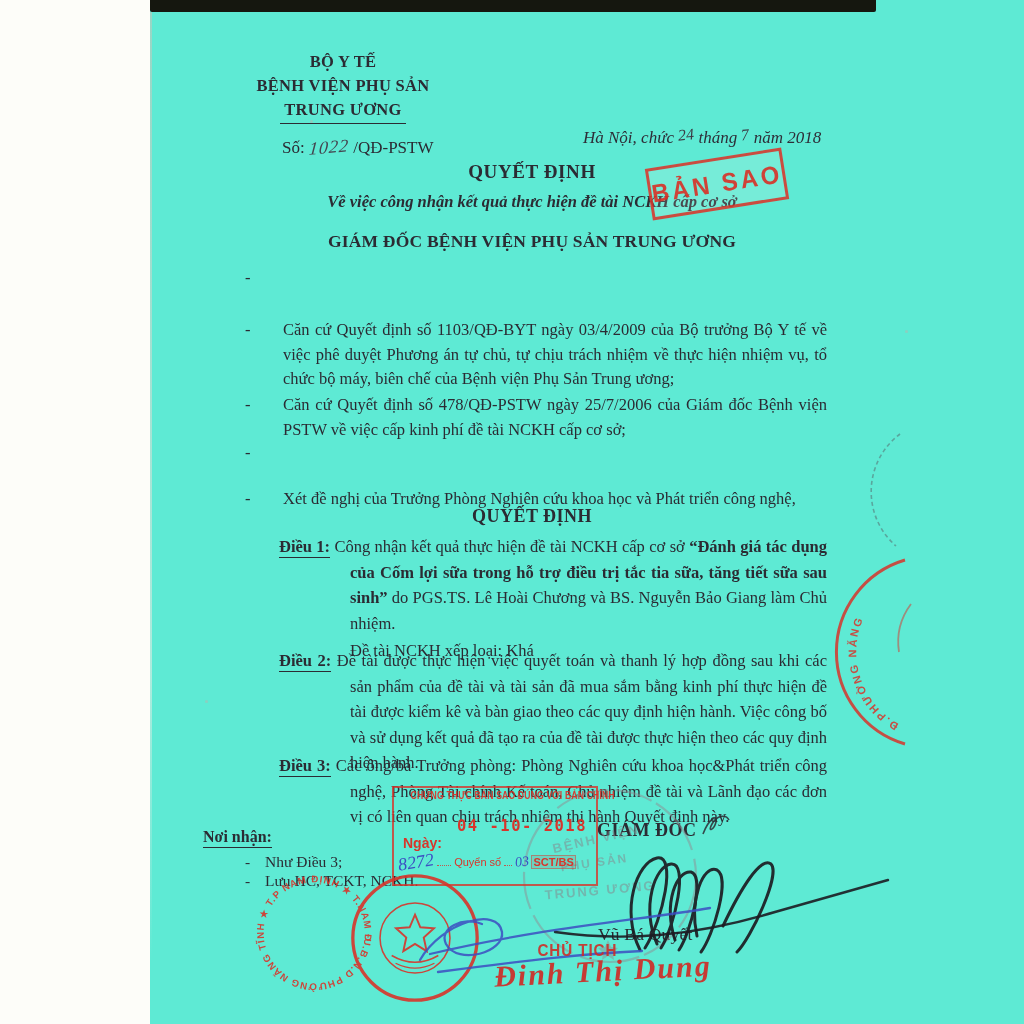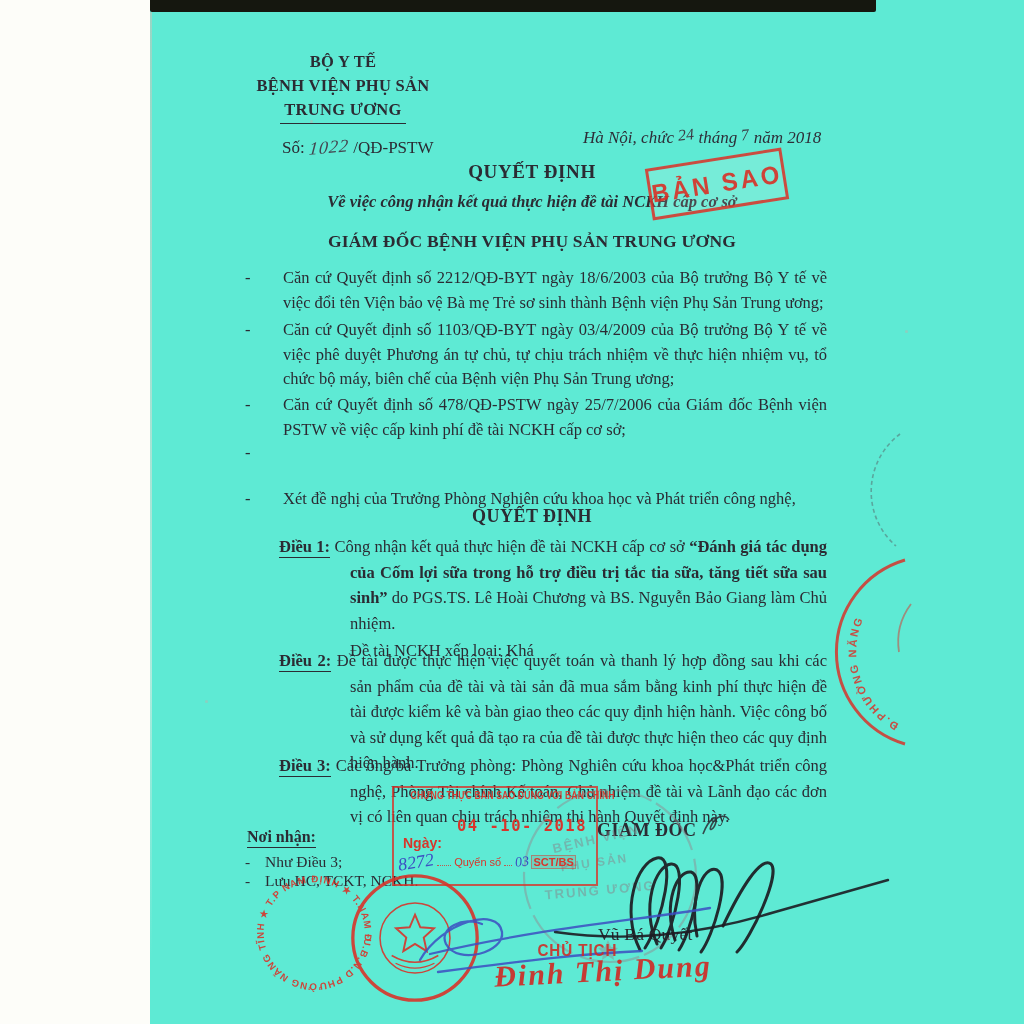--- a/index.html
+++ b/index.html
@@ -41,21 +41,21 @@
   .dec2{left:237px;top:506px;width:590px;text-align:center;font-weight:bold;font-size:18px;
         letter-spacing:.5px;}
 
   .article{left:237px;width:590px;padding-left:113px;box-sizing:border-box;text-indent:-113px;
            text-align:justify;font-size:16.5px;line-height:25.5px;}
   .article .lbl{font-weight:bold;border-bottom:1.7px solid #2b2b33;padding-bottom:1px;margin-left:42px;}
   .article b{font-weight:bold;}
   .article .note{text-indent:0;margin-top:2px;}
 
   .recip-h{left:203px;top:828px;font-weight:bold;font-size:16px;}
-  .recip-h .u{display:inline-block;border-bottom:1.5px solid #2b2b33;padding-bottom:1px;margin-left:44px;}
+  .recip-h .u{display:inline-block;border-bottom:1.5px solid #2b2b33;padding-bottom:1px;}
   .recip-items{left:245px;top:853px;width:220px;font-size:15.5px;line-height:18.5px;}
   .recip-items .it{position:relative;padding-left:20px;}
   .recip-items .dash{position:absolute;left:0;top:0;}
 
   .sig-title{left:597px;top:820px;font-weight:bold;font-size:18px;letter-spacing:.5px;}
   .sig-name{left:598px;top:924px;font-size:17.5px;letter-spacing:.2px;}
 
   
   .ban-sao{left:648px;top:158px;width:132px;height:46px;border:3px solid rgba(217,48,38,.85);
            transform:rotate(-9deg);display:flex;align-items:center;justify-content:center;
@@ -120,21 +120,20 @@
     <span class="hand2">7</span>
     <span>năm 2018</span>
   </div>
 
   <div class="abs doc-title">QUYẾT ĐỊNH</div>
   <div class="abs issuer">GIÁM ĐỐC BỆNH VIỆN PHỤ SẢN TRUNG ƯƠNG</div>
   <div class="abs doc-subtitle">Về việc công nhận kết quả thực hiện đề tài NCKH cấp cơ sở</div>
 
   <div class="abs cite" style="top:266px;">
     <span class="dash">-</span>
-    <span>Căn cứ Quyết định số 2212/QĐ-BYT ngày 18/6/2003 của Bộ trưởng Bộ Y tế về việc đổi tên Viện bảo vệ Bà mẹ Trẻ sơ sinh thành Bệnh viện Phụ Sản Trung ương;</span>
   </div>
   <div class="abs cite" style="top:318px;">
     <span class="dash">-</span>
     <span>Căn cứ Quyết định số 1103/QĐ-BYT ngày 03/4/2009 của Bộ trưởng Bộ Y tế về việc phê duyệt Phương án tự chủ, tự chịu trách nhiệm về thực hiện nhiệm vụ, tổ chức bộ máy, biên chế của Bệnh viện Phụ Sản Trung ương;</span>
   </div>
   <div class="abs cite" style="top:393px;">
     <span class="dash">-</span>
     <span>Căn cứ Quyết định số 478/QĐ-PSTW ngày 25/7/2006 của Giám đốc Bệnh viện PSTW về việc cấp kinh phí đề tài NCKH cấp cơ sở;</span>
   </div>
   <div class="abs cite" style="top:441px;">

